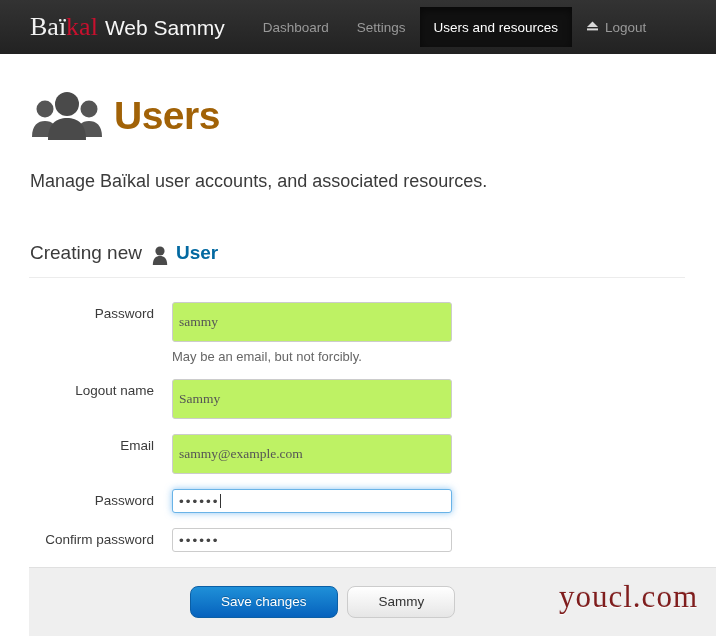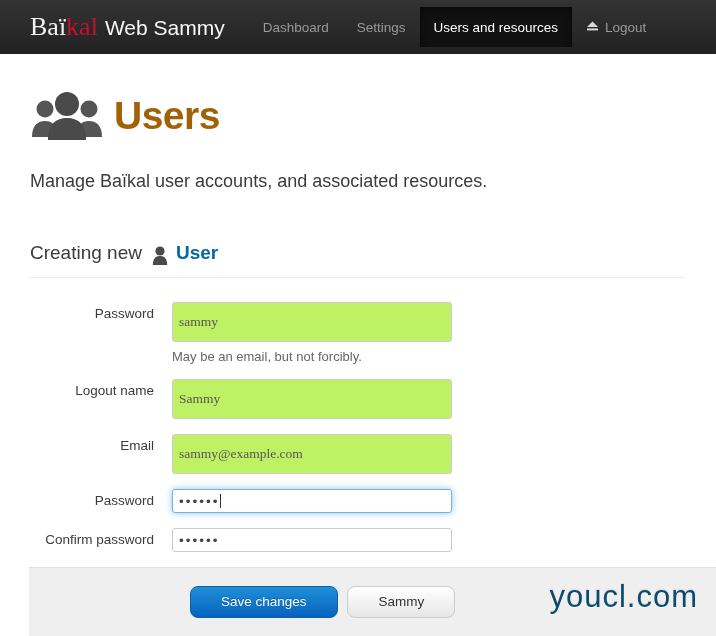--- a/index.html
+++ b/index.html
@@ -255,25 +255,25 @@
     border: 1px solid #cccccc;
     margin-left: 6px;
   }
 
   .watermark {
     position: absolute;
     right: 18px;
     top: 579px;
     font-size: 31px;
     letter-spacing: 1px;
-    color: #0c4a6e;
+    color: #7f1d1d;
     text-shadow: 0 1px 1px rgba(255,255,255,0.95), 0 -1px 1px rgba(190,190,190,0.45);
     user-select: none;
     pointer-events: none;
-    font-family: Liberation Sans, sans-serif;
+    font-family: Liberation Serif, serif;
   }
 </style>
 </head>
 <body>
 
 <div class="navbar">
   <div class="brand">
     <span class="brand-baikal"><span>Baï</span><span class="red">kal</span></span>
     <span class="brand-webadmin">Web Sammy</span>
   </div>

